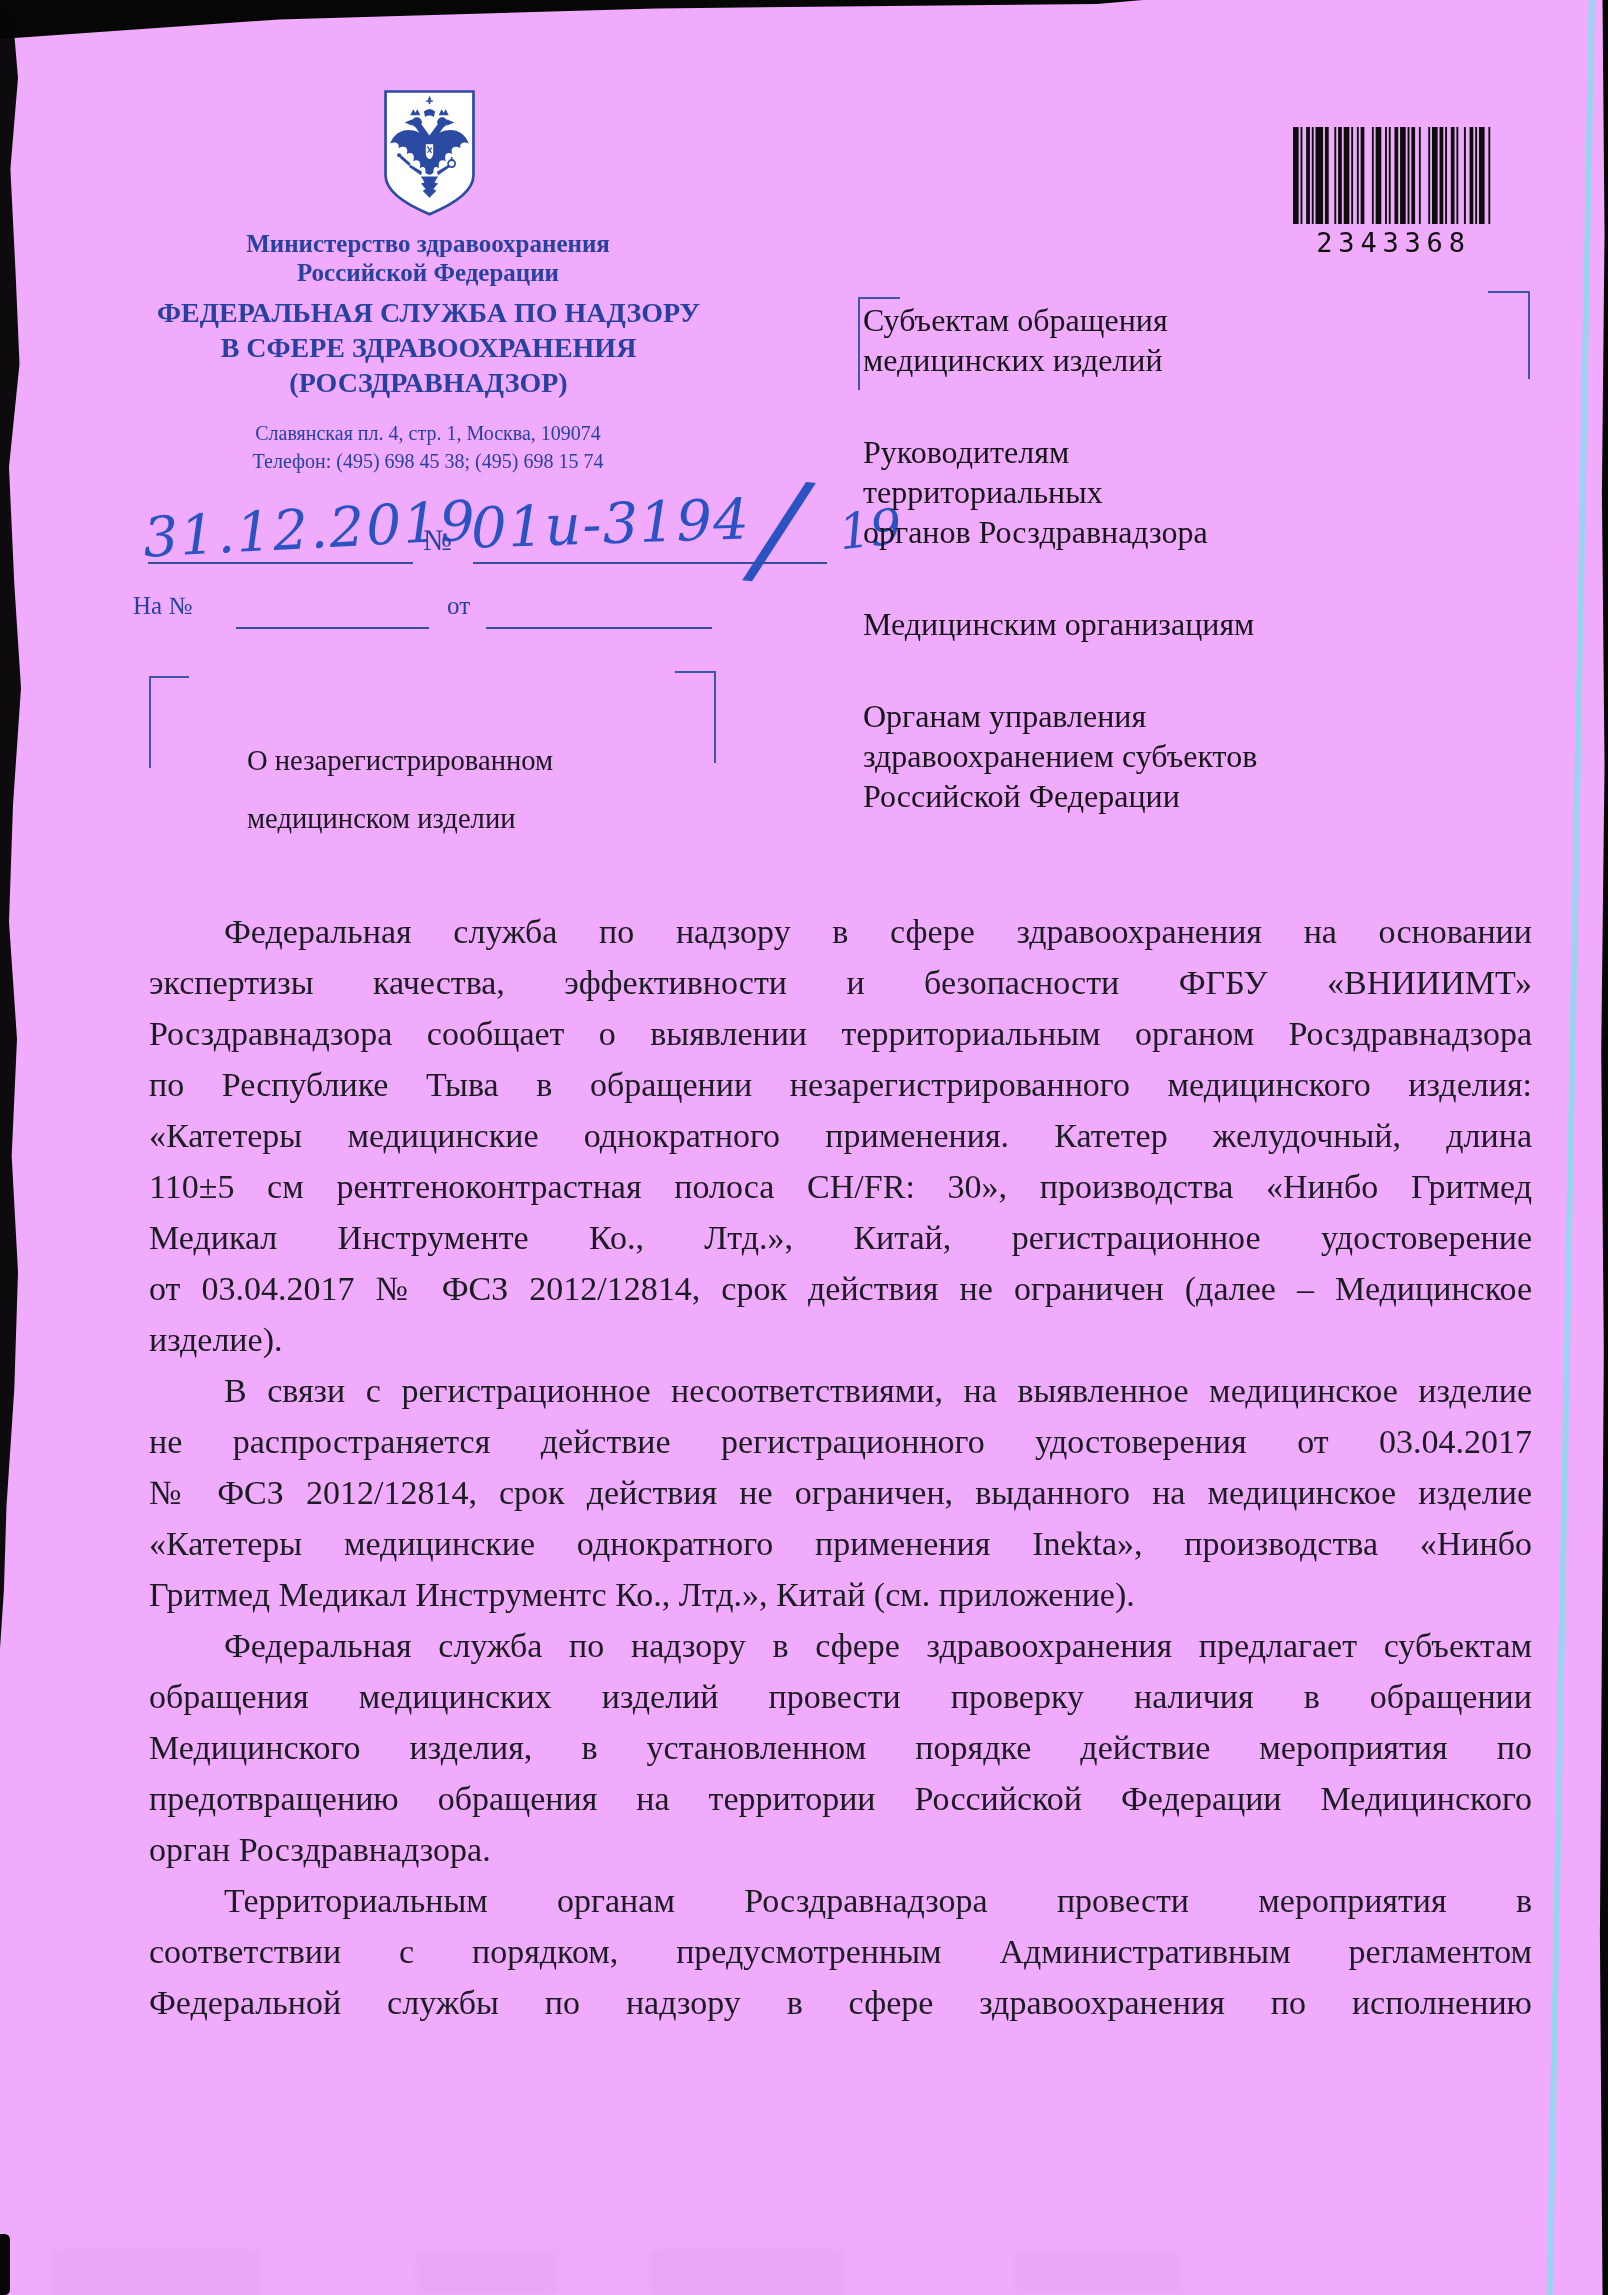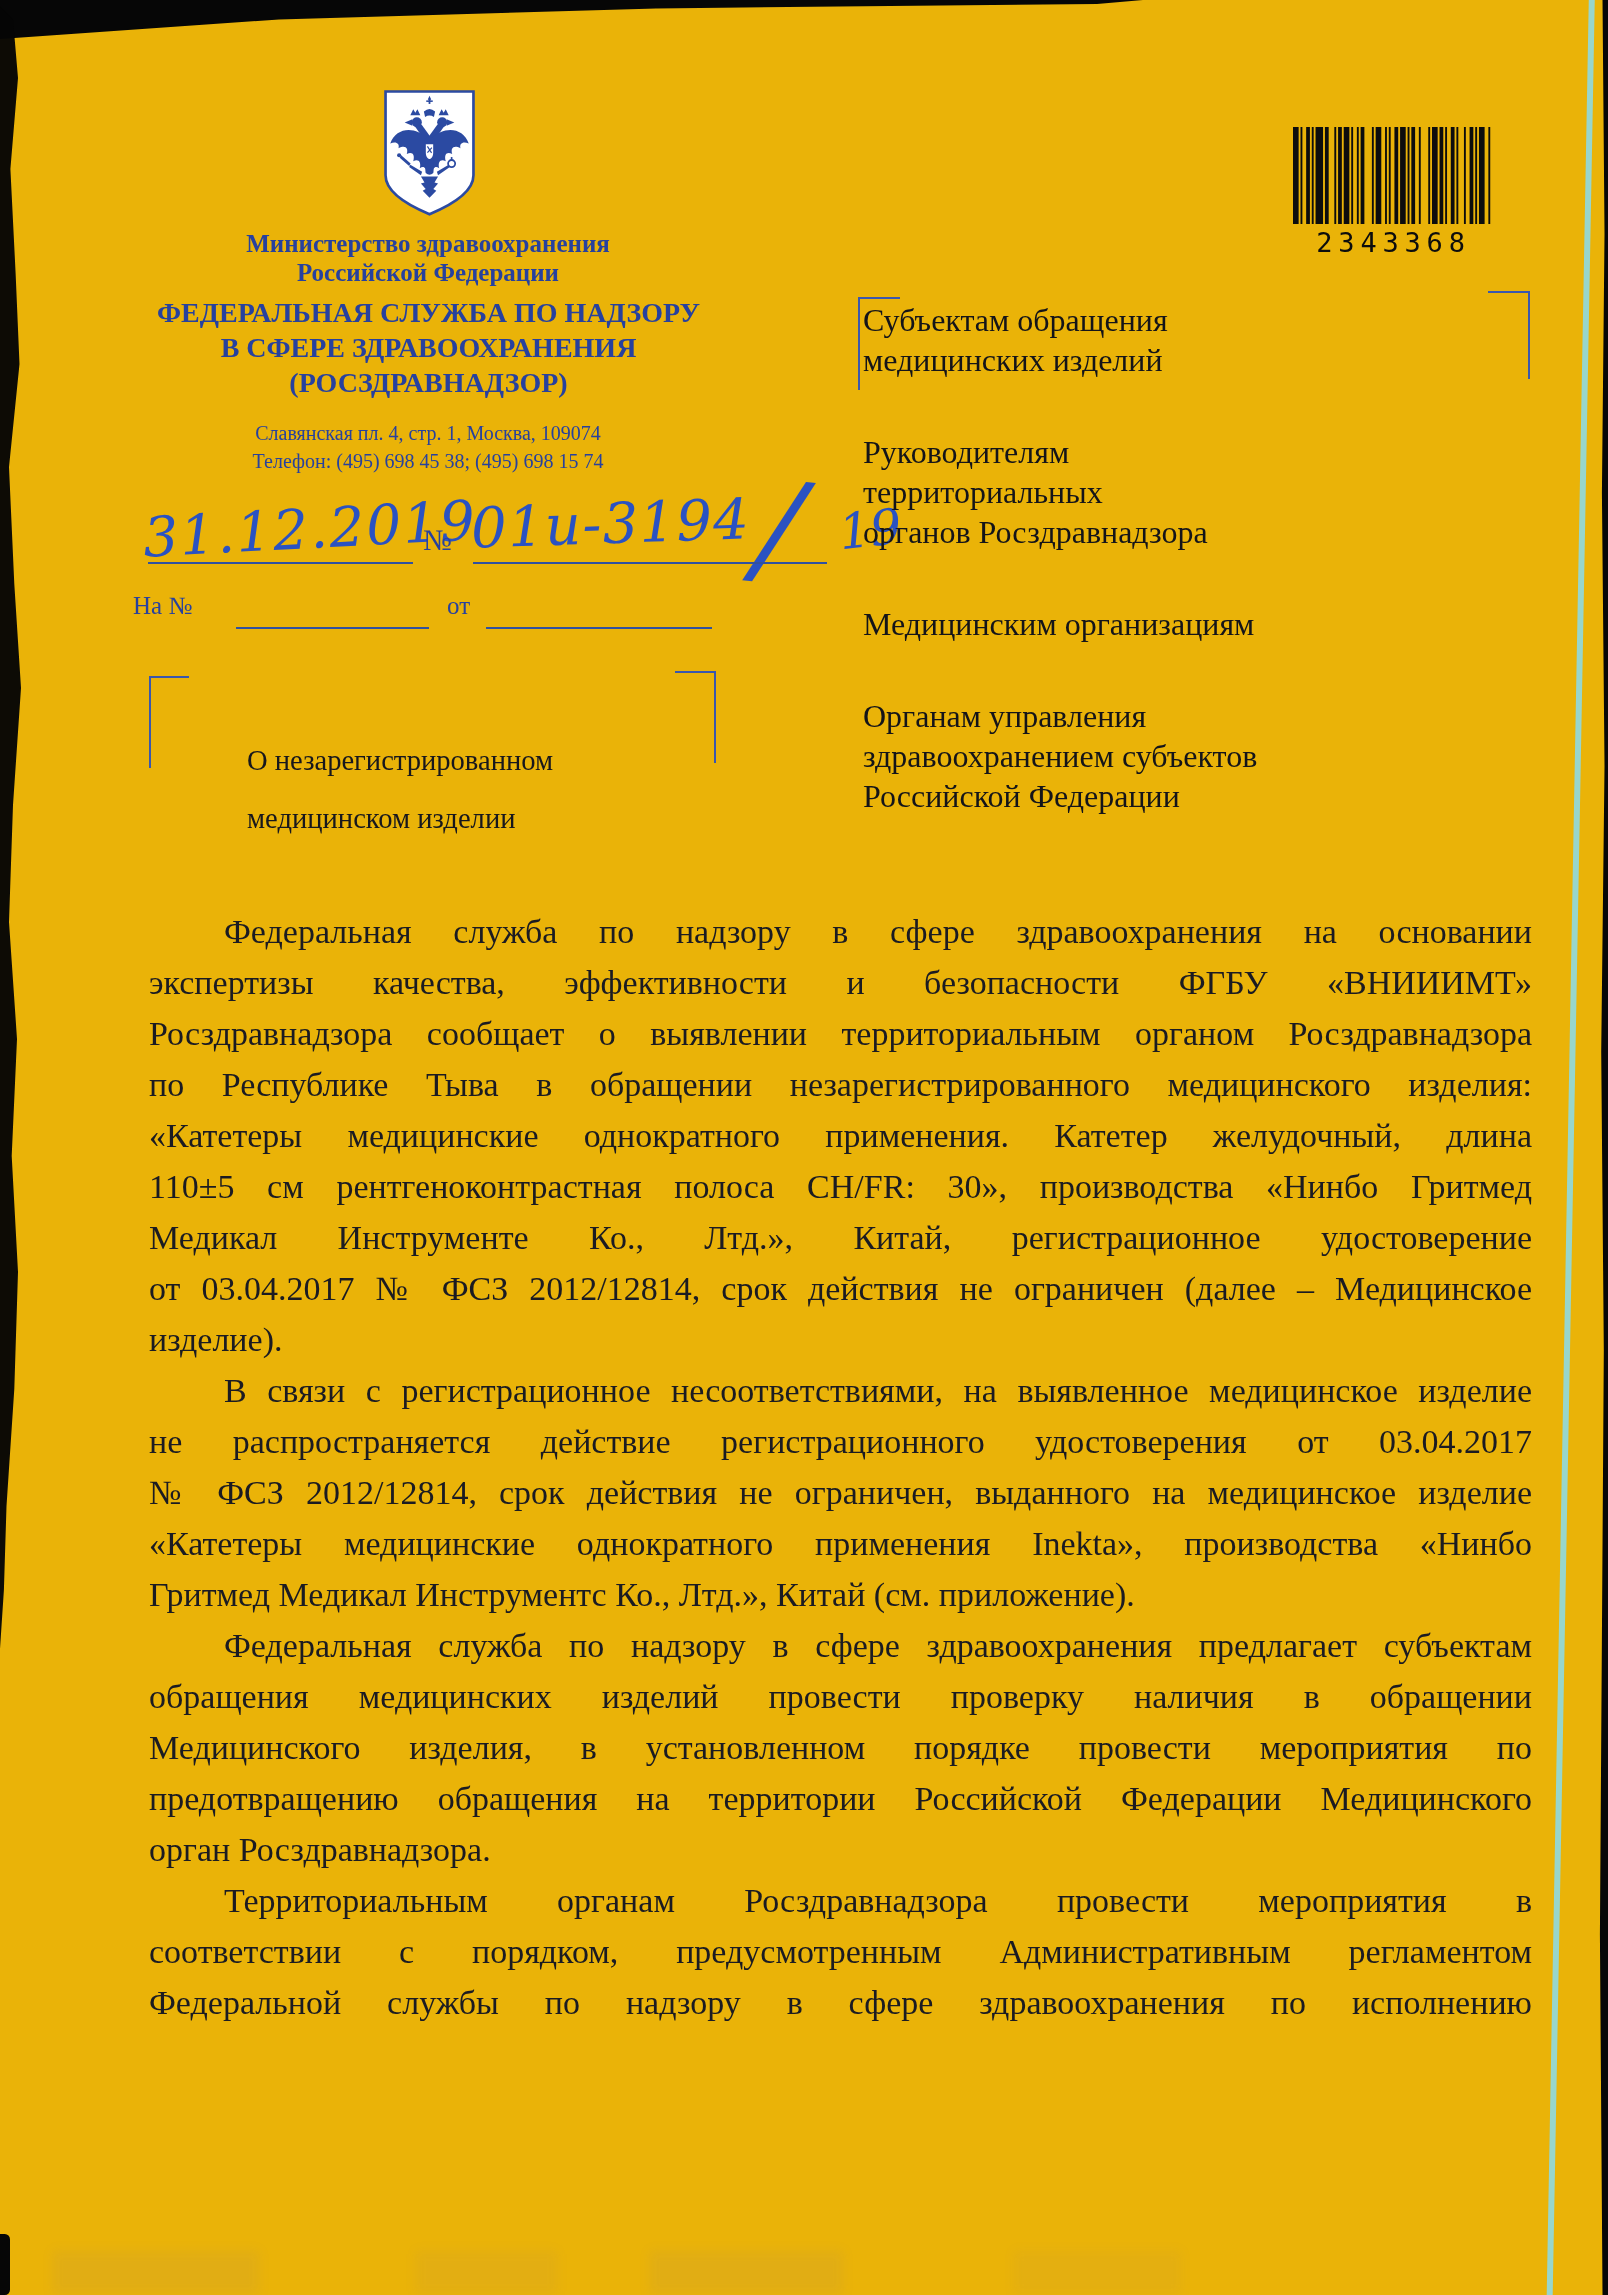--- a/index.html
+++ b/index.html
@@ -1,19 +1,19 @@
 <!DOCTYPE html>
 <html lang="ru" style="font-size:10.4px"><head>
 <meta charset="utf-8">
 <style>
   html,body{margin:0;padding:0;background:#e8e8e8;}
   #page{
     position:relative;
     width:1609px;height:2295px;
-    background:#eab308;
+    background:#f0abfc;
     overflow:hidden;
     font-family:"Liberation Serif","DejaVu Serif",serif;
   }
   
   .art{position:absolute;pointer-events:none;}
   #art-top{
     left:0;top:0;width:1143px;height:40px;background:#060606;
     clip-path:polygon(0 0,1143px 0,1097px 3.9px,656px 8.4px,279px 19.5px,0 39px);
   }
   #art-left{
@@ -228,21 +228,21 @@
       <div class="body-line">Медикал Инструменте Ко., Лтд.», Китай, регистрационное удостоверение</div>
       <div class="body-line">от 03.04.2017 № ФСЗ 2012/12814, срок действия не ограничен (далее – Медицинское</div>
       <div class="body-line final">изделие).</div>
       <div class="body-line indent">В связи с регистрационное несоответствиями, на выявленное медицинское изделие</div>
       <div class="body-line">не распространяется действие регистрационного удостоверения от 03.04.2017</div>
       <div class="body-line">№ ФСЗ 2012/12814, срок действия не ограничен, выданного на медицинское изделие</div>
       <div class="body-line">«Катетеры медицинские однократного применения Inekta», производства «Нинбо</div>
       <div class="body-line final">Гритмед Медикал Инструментс Ко., Лтд.», Китай (см. приложение).</div>
       <div class="body-line indent">Федеральная служба по надзору в сфере здравоохранения предлагает субъектам</div>
       <div class="body-line">обращения медицинских изделий провести проверку наличия в обращении</div>
-      <div class="body-line">Медицинского изделия, в установленном порядке провести мероприятия по</div>
+      <div class="body-line">Медицинского изделия, в установленном порядке действие мероприятия по</div>
       <div class="body-line">предотвращению обращения на территории Российской Федерации Медицинского</div>
       <div class="body-line final">орган Росздравнадзора.</div>
       <div class="body-line indent">Территориальным органам Росздравнадзора провести мероприятия в</div>
       <div class="body-line">соответствии с порядком, предусмотренным Административным регламентом</div>
       <div class="body-line">Федеральной службы по надзору в сфере здравоохранения по исполнению</div>
     </div>
 </div>
 
 
 </body></html>

